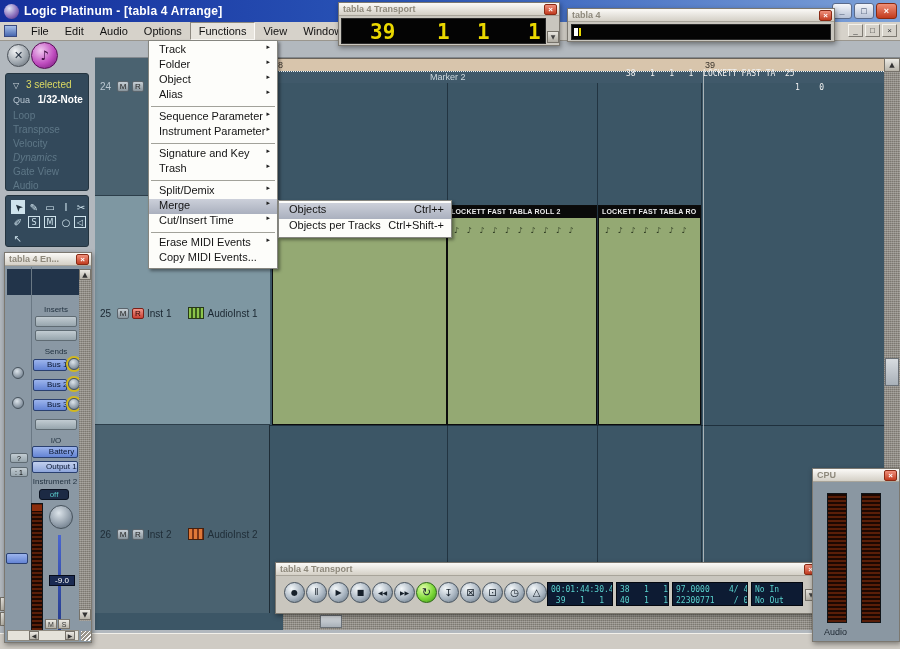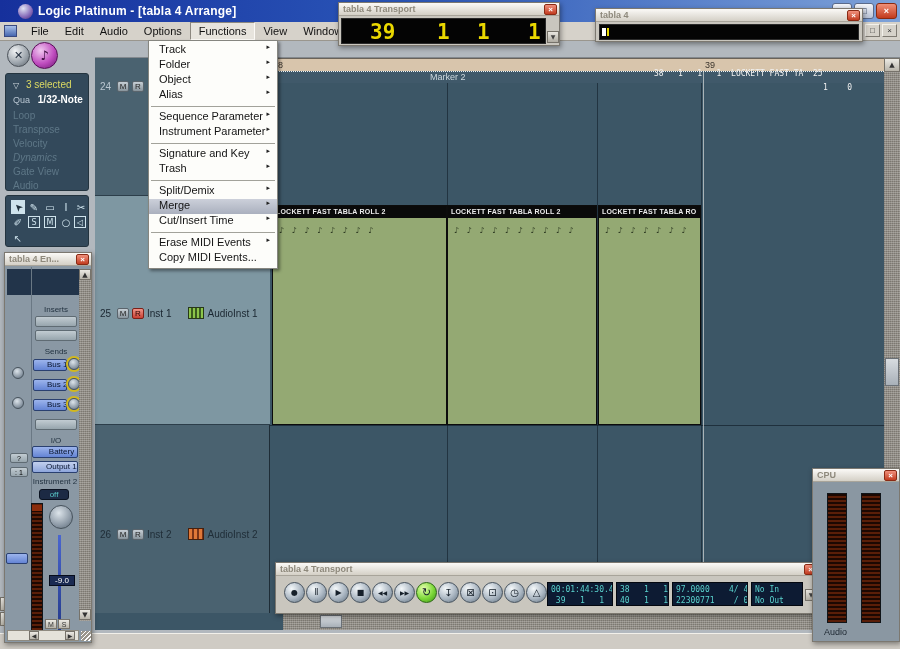--- a/index.html
+++ b/index.html
@@ -5,21 +5,21 @@
   * { margin:0; padding:0; box-sizing:border-box; }
   body { background:#555; font-family:"Liberation Sans", sans-serif; }
   #stage { position:relative; width:900px; height:649px; background:#b2b8be; overflow:hidden;
            font-family:"Liberation Sans", sans-serif; }
   .abs { position:absolute; }
   .glyph { font-family:"DejaVu Sans", sans-serif; }
 
   
   .titlebar { position:absolute; left:0; top:0; width:900px; height:22px;
     background:linear-gradient(90deg,#16309c 0%,#2a56b8 45%,#7ea2d8 100%);
-    display:flex; align-items:center; padding:0 18px; z-index:2; }
+    display:flex; align-items:center; padding:0 4px; z-index:2; }
   .appicon { width:15px; height:15px; border-radius:50%;
     background:radial-gradient(circle at 35% 30%,#e0e4f4,#8468b8 60%,#402870); margin-right:5px; }
   .ttext { color:#fff; font-weight:bold; font-size:12px; letter-spacing:.2px; }
   .wbtns { position:absolute; right:3px; top:3px; display:flex; gap:2px; }
   .wbtn { width:20px; height:16px; border:1px solid #5a6a8a; border-radius:3px;
     background:linear-gradient(#f4f6fa,#b8c2d6); font-size:9px; line-height:14px; text-align:center;
     color:#203050; font-weight:bold; }
   .wbtn.close { background:linear-gradient(#f09078,#c23a1c); color:#fff; border-color:#8a2a10; width:21px; }
 
   .menubar { position:absolute; left:0; top:22px; width:900px; height:19px; background:#d6d2ca;
@@ -336,36 +336,46 @@
     <div class="msep"></div>
     <div class="mi">
         <span>Erase MIDI Events</span>
         <span class="arr">▸</span>
       </div>
     <div class="mi">
         <span>Copy MIDI Events...</span>
       </div>
   </div>
 
+  <div class="menu" style="left:278px;top:200px;width:174px;">
+    <div class="mi hl" style="height:16px;">
+      <span>Objects</span>
+      <span class="sc">Ctrl++</span>
+    </div>
+    <div class="mi" style="height:16px;">
+      <span>Objects per Tracks</span>
+      <span class="sc">Ctrl+Shift-+</span>
+    </div>
+  </div>
 
   <div class="float" style="left:338px;top:2px;width:222px;height:44px;z-index:20;">
     <div class="ftitle">
       <span>tabla 4 Transport</span>
       <div class="closebox">×</div>
     </div>
     <div class="lcdblack abs" style="left:2px;top:15px;width:205px;height:26px;">
       <span class="bigdigit" style="left:28px;">39</span>
       <span class="bigdigit" style="left:95px;">1</span>
       <span class="bigdigit" style="left:135px;">1</span>
       <span class="bigdigit" style="left:186px;">1</span>
     </div>
     <div class="smallbtn glyph" style="left:208px;top:28px;">▼</div>
   </div>
 
-  <div class="float" style="left:595px;top:8px;width:268px;height:34px;z-index:20;">
+  <div class="float" style="left:567px;top:8px;width:268px;height:34px;z-index:20;">
     <div class="ftitle">
       <span>tabla 4</span>
       <div class="closebox">×</div>
     </div>
     <div class="lcdblack abs" style="left:3px;top:15px;width:260px;height:16px;color:#f0f0f0;font-family:'DejaVu Sans Mono',monospace;font-size:8px;line-height:14px;white-space:pre;">
       <span class="abs" style="left:2px;top:3px;width:4px;height:8px;background:#fff;"></span>
       <span class="abs" style="left:7px;top:3px;width:2px;height:8px;background:#e8d800;"></span>
       <span class="abs" style="left:14px;margin-left:40px;">38   1   1   1  LOCKETT FAST TA  25</span>
       <span class="abs" style="right:6px;">1    0</span>
     </div>

